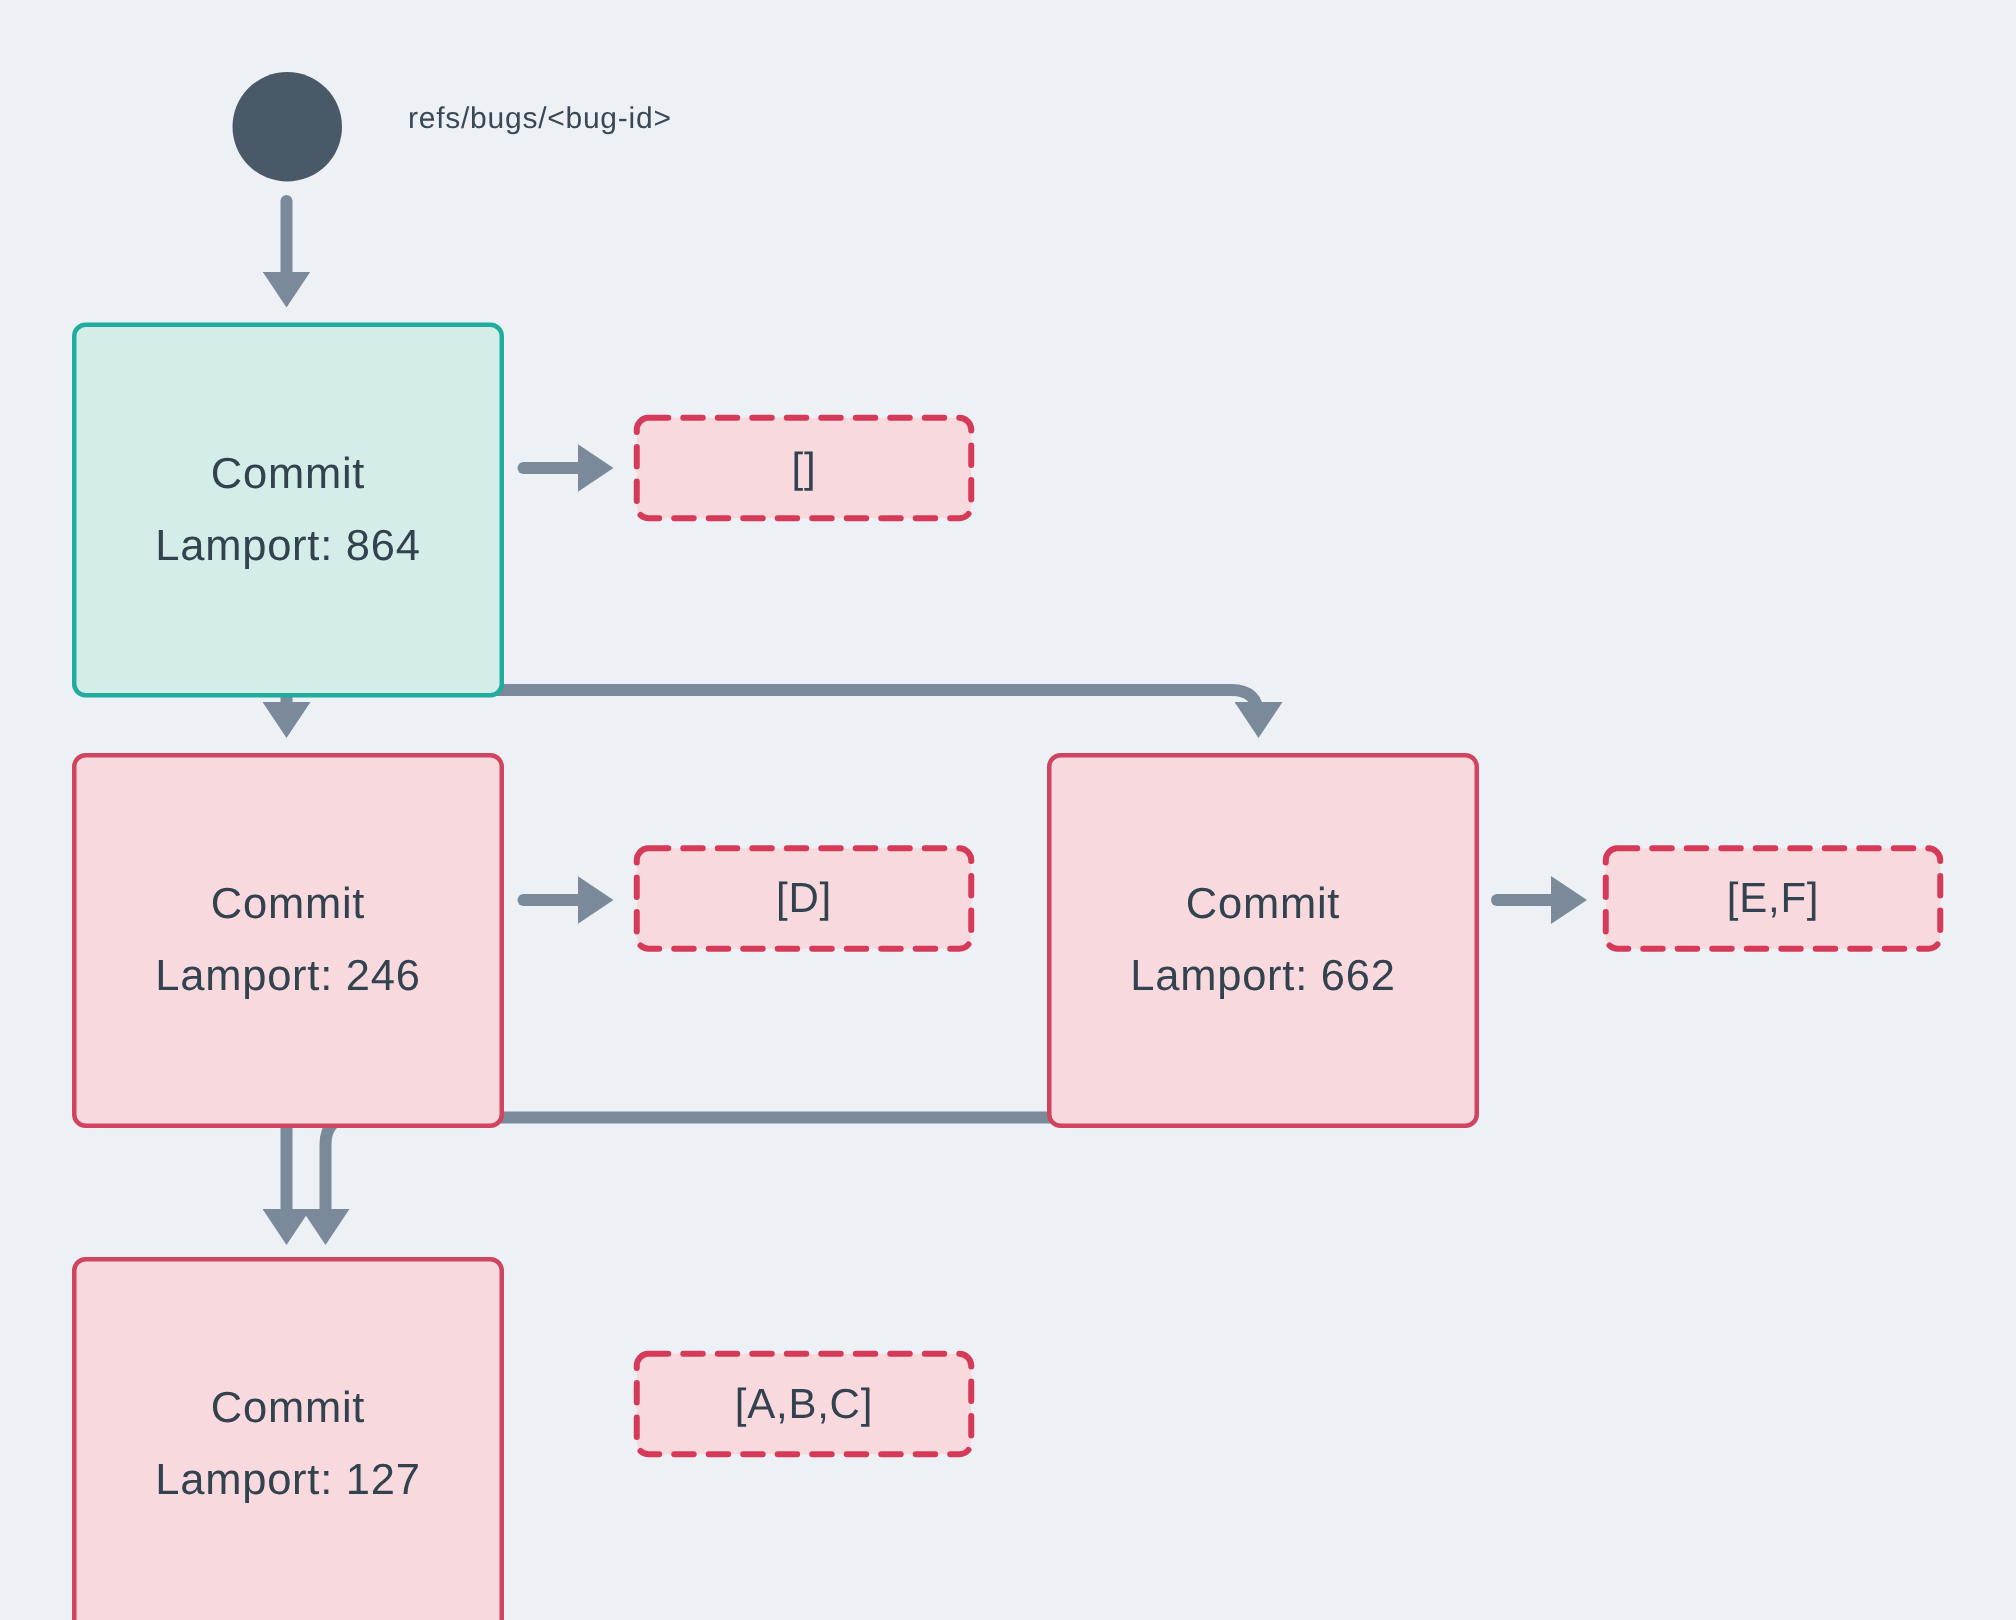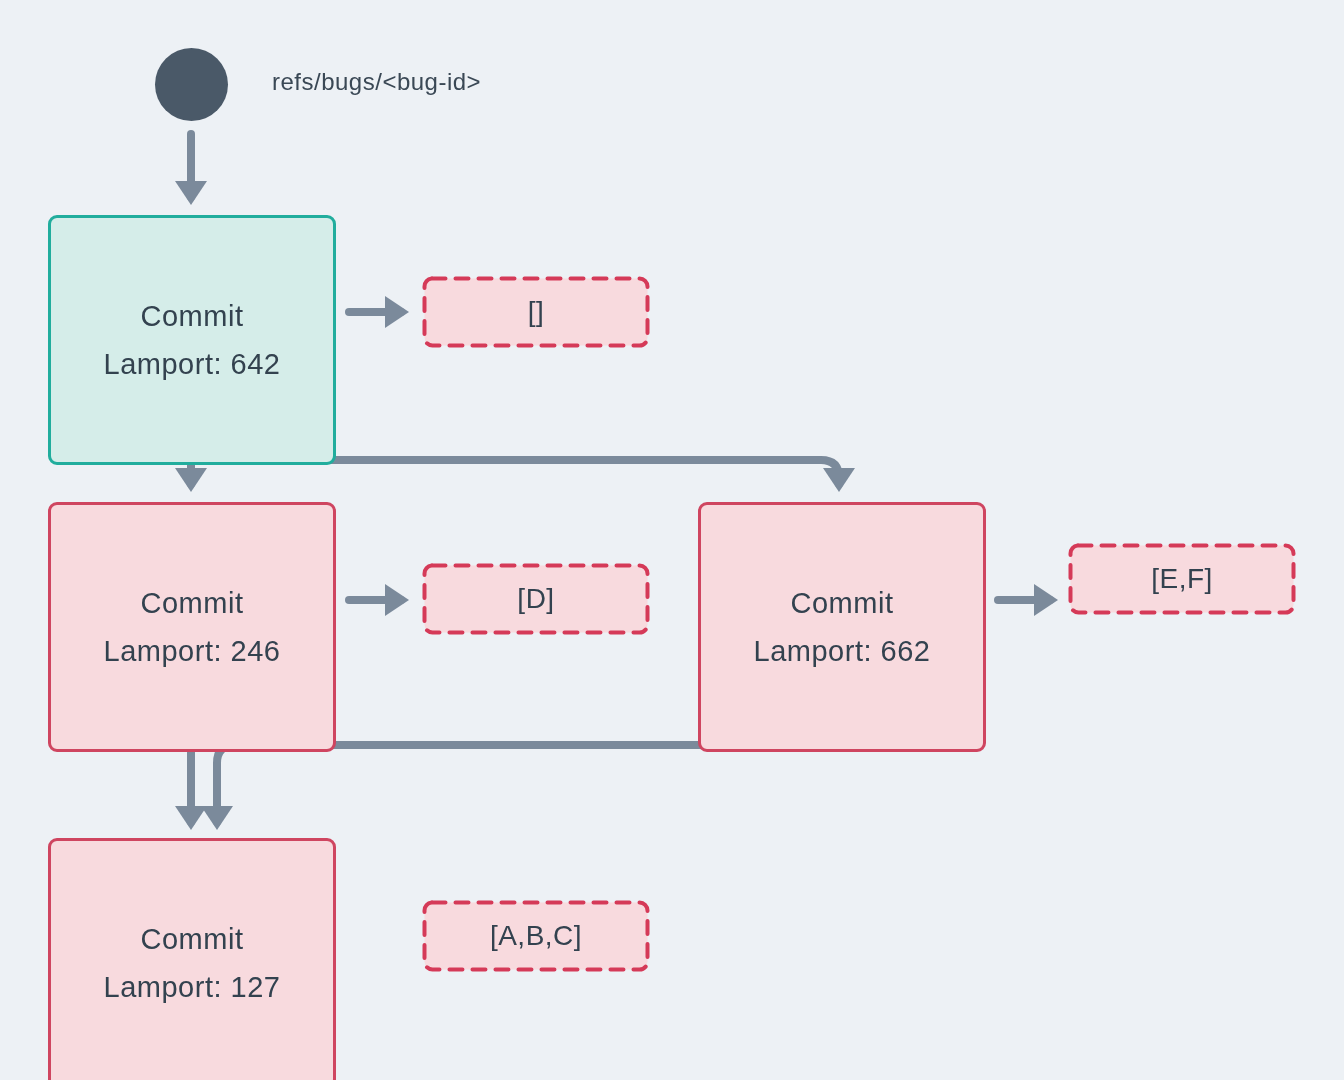--- a/index.html
+++ b/index.html
@@ -24,21 +24,21 @@
     position: absolute;
     left: 155px; top: 48px;
     width: 73px; height: 73px;
     border-radius: 50%;
     background: #4a5968;
   }
 
   .ref-label {
     position: absolute;
     left: 272px; top: 68px;
-    font-size: 24px;
+    font-size: 20px;
     color: #3a4855;
     letter-spacing: 0.5px;
   }
 
   .final-order {
     position: absolute;
     left: 272px; top: 126px;
     font-size: 29px;
     font-weight: bold;
     color: #3a4855;
@@ -112,21 +112,21 @@
       <path d="M191 708 L191 822" marker-end="url(#ah)"></path>
       <path d="M839 708 L839 727 Q839 745 821 745 L235 745 Q217 745 217 763 L217 822" marker-end="url(#ah)"></path>
     </g>
   </svg>
 
   <div class="ref-dot"></div>
   <div class="ref-label">refs/bugs/&lt;bug-id&gt;</div>
 
   <div class="commit-box teal" style="left:48px; top:215px;">
     <div class="commit-title">Commit</div>
-    <div class="commit-lamport">Lamport: 642</div>
+    <div class="commit-lamport">Lamport: 864</div>
   </div>
 
   <div class="commit-box pink" style="left:48px; top:502px;">
     <div class="commit-title">Commit</div>
     <div class="commit-lamport">Lamport: 246</div>
   </div>
 
   <div class="commit-box pink" style="left:698px; top:502px;">
     <div class="commit-title">Commit</div>
     <div class="commit-lamport">Lamport: 662</div>
@@ -144,21 +144,21 @@
     <div class="result-text">[]</div>
   </div>
 
   <div class="result-box" style="left:422px; top:563px;">
     <svg class="dash-svg" viewBox="0 0 228 72" xmlns="http://www.w3.org/2000/svg">
       <rect x="2.5" y="2.5" width="223" height="67" rx="8" fill="#f8dade" stroke="#d53a58" stroke-width="4" stroke-dasharray="13 10" stroke-linecap="round"></rect>
     </svg>
     <div class="result-text">[D]</div>
   </div>
 
-  <div class="result-box" style="left:1068px; top:543px;">
+  <div class="result-box" style="left:1068px; top:563px;">
     <svg class="dash-svg" viewBox="0 0 228 72" xmlns="http://www.w3.org/2000/svg">
       <rect x="2.5" y="2.5" width="223" height="67" rx="8" fill="#f8dade" stroke="#d53a58" stroke-width="4" stroke-dasharray="13 10" stroke-linecap="round"></rect>
     </svg>
     <div class="result-text">[E,F]</div>
   </div>
 
   <div class="result-box" style="left:422px; top:900px;">
     <svg class="dash-svg" viewBox="0 0 228 72" xmlns="http://www.w3.org/2000/svg">
       <rect x="2.5" y="2.5" width="223" height="67" rx="8" fill="#f8dade" stroke="#d53a58" stroke-width="4" stroke-dasharray="13 10" stroke-linecap="round"></rect>
     </svg>

